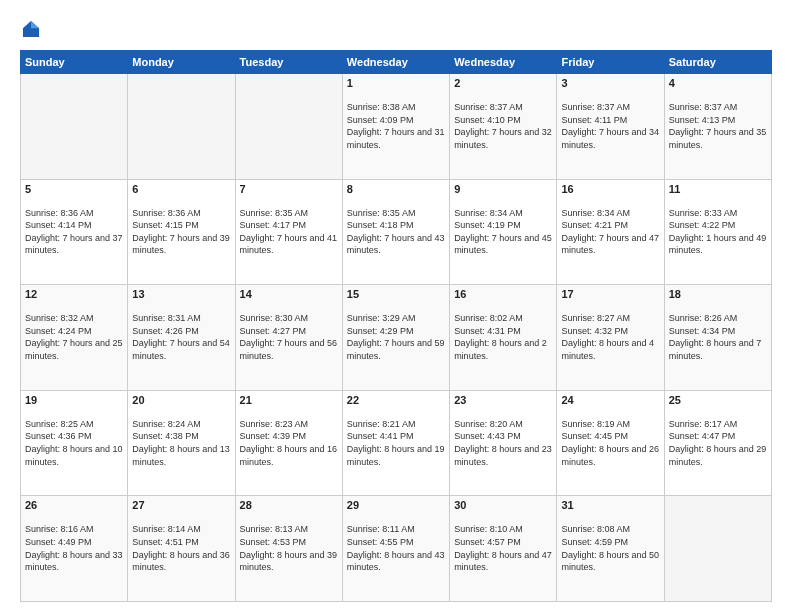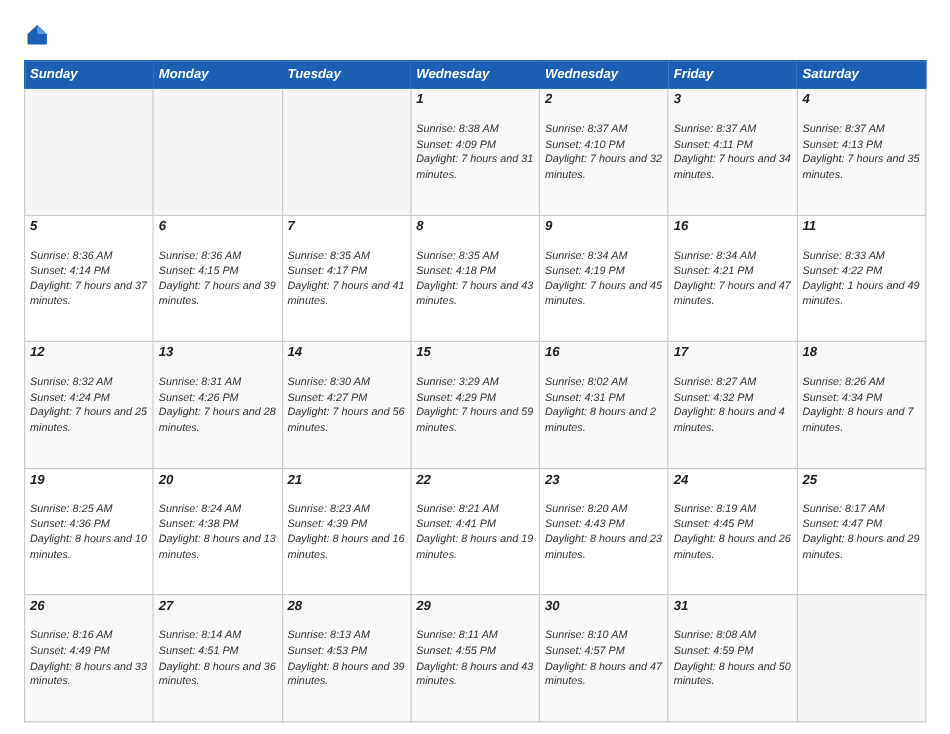--- a/index.html
+++ b/index.html
@@ -9,21 +9,20 @@
       font-family: Arial, sans-serif;
       background: #fff;
       overflow: hidden;
     }
     .page {
       width: 792px;
       height: 612px;
       padding: 18px 20px 10px 20px;
       display: flex;
       flex-direction: column;
-      font-style: italic;
     }
     .header {
       display: flex;
       justify-content: space-between;
       align-items: flex-start;
       margin-bottom: 10px;
     }
     .logo {
       display: flex;
       align-items: center;
@@ -236,21 +235,21 @@
           <span>Sunrise: 8:32 AM</span><br>
           <span>Sunset: 4:24 PM</span><br>
           <span>Daylight: 7 hours and 25 minutes.</span>
         </div>
       </td>
           <td>
         <span class="day-num">13</span>
         <div class="day-info">
           <span>Sunrise: 8:31 AM</span><br>
           <span>Sunset: 4:26 PM</span><br>
-          <span>Daylight: 7 hours and 28 minutes.</span>
+          <span>Daylight: 7 hours and 54 minutes.</span>
         </div>
       </td>
           <td>
         <span class="day-num">14</span>
         <div class="day-info">
           <span>Sunrise: 8:30 AM</span><br>
           <span>Sunset: 4:27 PM</span><br>
           <span>Daylight: 7 hours and 56 minutes.</span>
         </div>
       </td>

